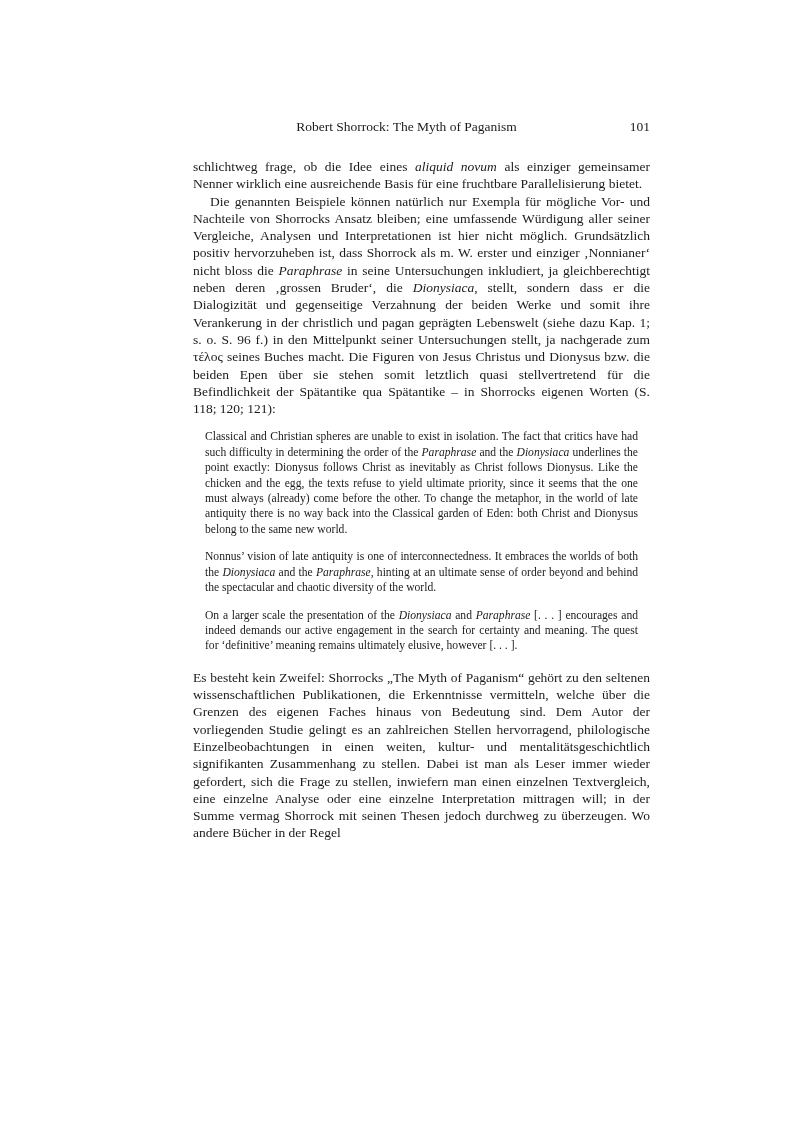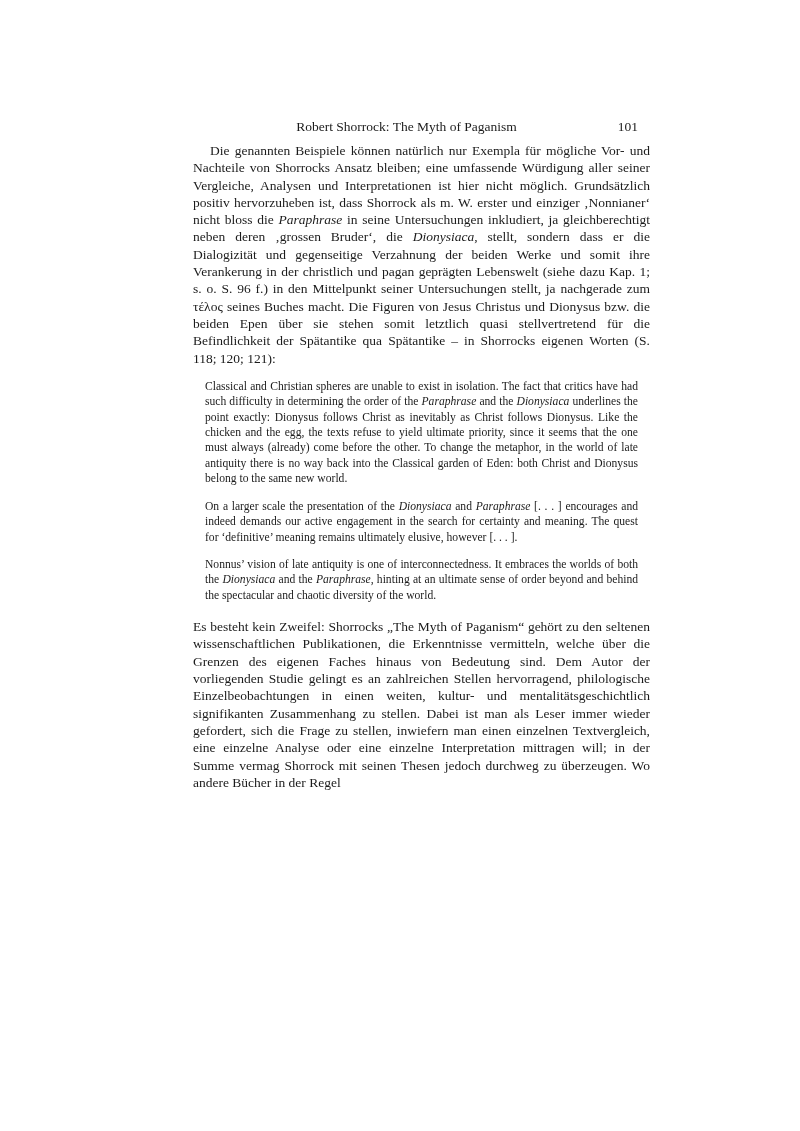--- a/index.html
+++ b/index.html
@@ -22,32 +22,32 @@
   }
   .column {
     position: absolute;
     left: 193px;
     top: 118px;
     width: 457px;
   }
   .page-header {
     position: relative;
     height: 18px;
-    margin-bottom: 6px;
+    margin-bottom: 22px;
     font-size: 13.5px;
     line-height: 17px;
   }
   .running-head {
     display: block;
     text-align: center;
     padding-right: 30px;
   }
   .page-number {
     position: absolute;
-    right: 12px;
+    right: 0;
     top: 0;
     font-family: Liberation Serif, serif;
   }
   .para {
     margin: 0;
     font-size: 13.5px;
     line-height: 17.3px;
     text-align: justify;
     hyphens: none;
   }
@@ -72,25 +72,26 @@
 <body>
 
 <div class="sheet">
   <div class="column">
 
     <div class="page-header">
       <span class="running-head">Robert Shorrock: The Myth of Paganism</span>
       <span class="page-number">101</span>
     </div>
 
+    <p class="para"><span>schlichtweg frage, ob die Idee eines </span><em>aliquid novum</em><span> als einziger gemeinsamer Nenner wirklich eine ausreichende Basis für eine fruchtbare Parallelisierung bietet.</span></p>
 
     <p class="para indent"><span>Die genannten Beispiele können natürlich nur Exempla für mögliche Vor- und Nachteile von Shorrocks Ansatz bleiben; eine umfassende Würdigung aller seiner Vergleiche, Analysen und Interpretationen ist hier nicht möglich. Grundsätzlich positiv hervorzuheben ist, dass Shorrock als m. W. erster und einziger ‚Nonnianer‘ nicht bloss die </span><em>Paraphrase</em><span> in seine Untersuchungen inkludiert, ja gleichberechtigt neben deren ‚grossen Bruder‘, die </span><em>Dionysiaca</em><span>, stellt, sondern dass er die Dialogizität und gegenseitige Verzahnung der beiden Werke und somit ihre Verankerung in der christlich und pagan geprägten Lebenswelt (siehe dazu Kap. 1; s. o. S. 96 f.) in den Mittelpunkt seiner Untersuchungen stellt, ja nachgerade zum τέλος seines Buches macht. Die Figuren von Jesus Christus und Dionysus bzw. die beiden Epen über sie stehen somit letztlich quasi stellvertretend für die Befindlichkeit der Spätantike qua Spätantike – in Shorrocks eigenen Worten (S. 118; 120; 121):</span></p>
 
     <div class="block-quote">
       <p class="qpara"><span>Classical and Christian spheres are unable to exist in isolation. The fact that critics have had such difficulty in determining the order of the </span><em>Paraphrase</em><span> and the </span><em>Dionysiaca</em><span> underlines the point exactly: Dionysus follows Christ as inevitably as Christ follows Dionysus. Like the chicken and the egg, the texts refuse to yield ultimate priority, since it seems that the one must always (already) come before the other. To change the metaphor, in the world of late antiquity there is no way back into the Classical garden of Eden: both Christ and Dionysus belong to the same new world.</span></p>
+      <p class="qpara"><span>Nonnus’ vision of late antiquity is one of interconnectedness. It embraces the worlds of both the </span><em>Dionysiaca</em><span> and the </span><em>Paraphrase</em><span>, hinting at an ultimate sense of order beyond and behind the spectacular and chaotic diversity of the world.</span></p>
       <p class="qpara"><span>On a larger scale the presentation of the </span><em>Dionysiaca</em><span> and </span><em>Paraphrase</em><span> [. . . ] encourages and indeed demands our active engagement in the search for certainty and meaning. The quest for ‘definitive’ meaning remains ultimately elusive, however [. . . ].</span></p>
-      <p class="qpara"><span>Nonnus’ vision of late antiquity is one of interconnectedness. It embraces the worlds of both the </span><em>Dionysiaca</em><span> and the </span><em>Paraphrase</em><span>, hinting at an ultimate sense of order beyond and behind the spectacular and chaotic diversity of the world.</span></p>
     </div>
 
     <p class="para"><span>Es besteht kein Zweifel: Shorrocks „The Myth of Paganism“ gehört zu den seltenen wissenschaftlichen Publikationen, die Erkenntnisse vermitteln, welche über die Grenzen des eigenen Faches hinaus von Bedeutung sind. Dem Autor der vorliegenden Studie gelingt es an zahlreichen Stellen hervorragend, philologische Einzelbeobachtungen in einen weiten, kultur- und mentalitätsgeschichtlich signifikanten Zusammenhang zu stellen. Dabei ist man als Leser immer wieder gefordert, sich die Frage zu stellen, inwiefern man einen einzelnen Textvergleich, eine einzelne Analyse oder eine einzelne Interpretation mittragen will; in der Summe vermag Shorrock mit seinen Thesen jedoch durchweg zu überzeugen. Wo andere Bücher in der Regel</span></p>
 
   </div>
 </div>
 
 </body></html>

